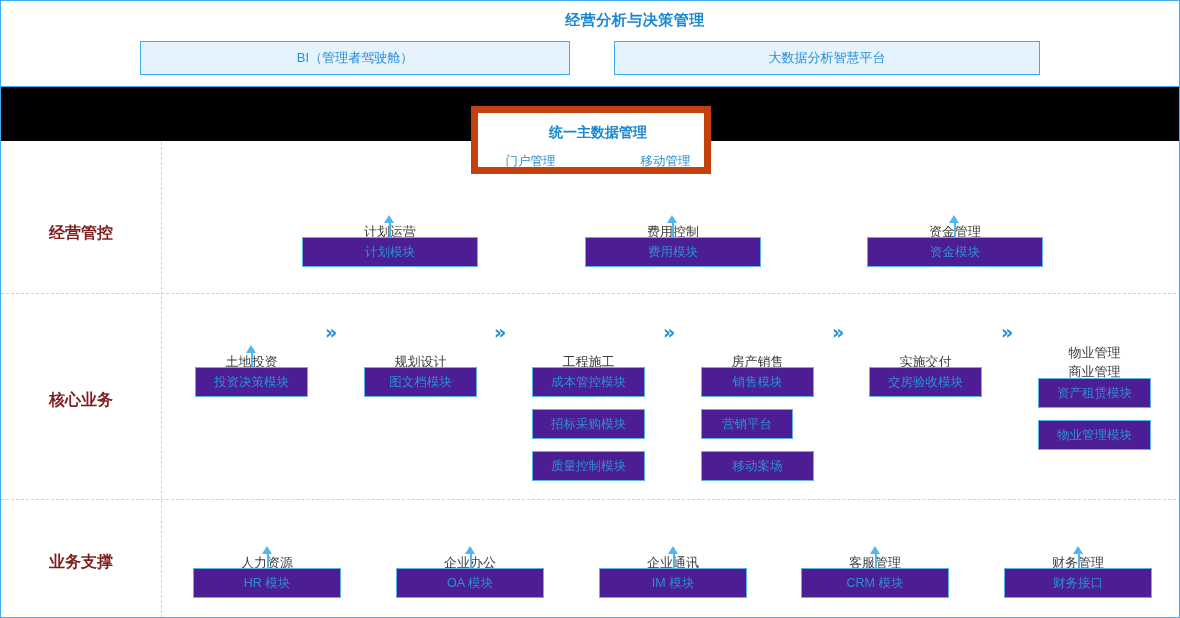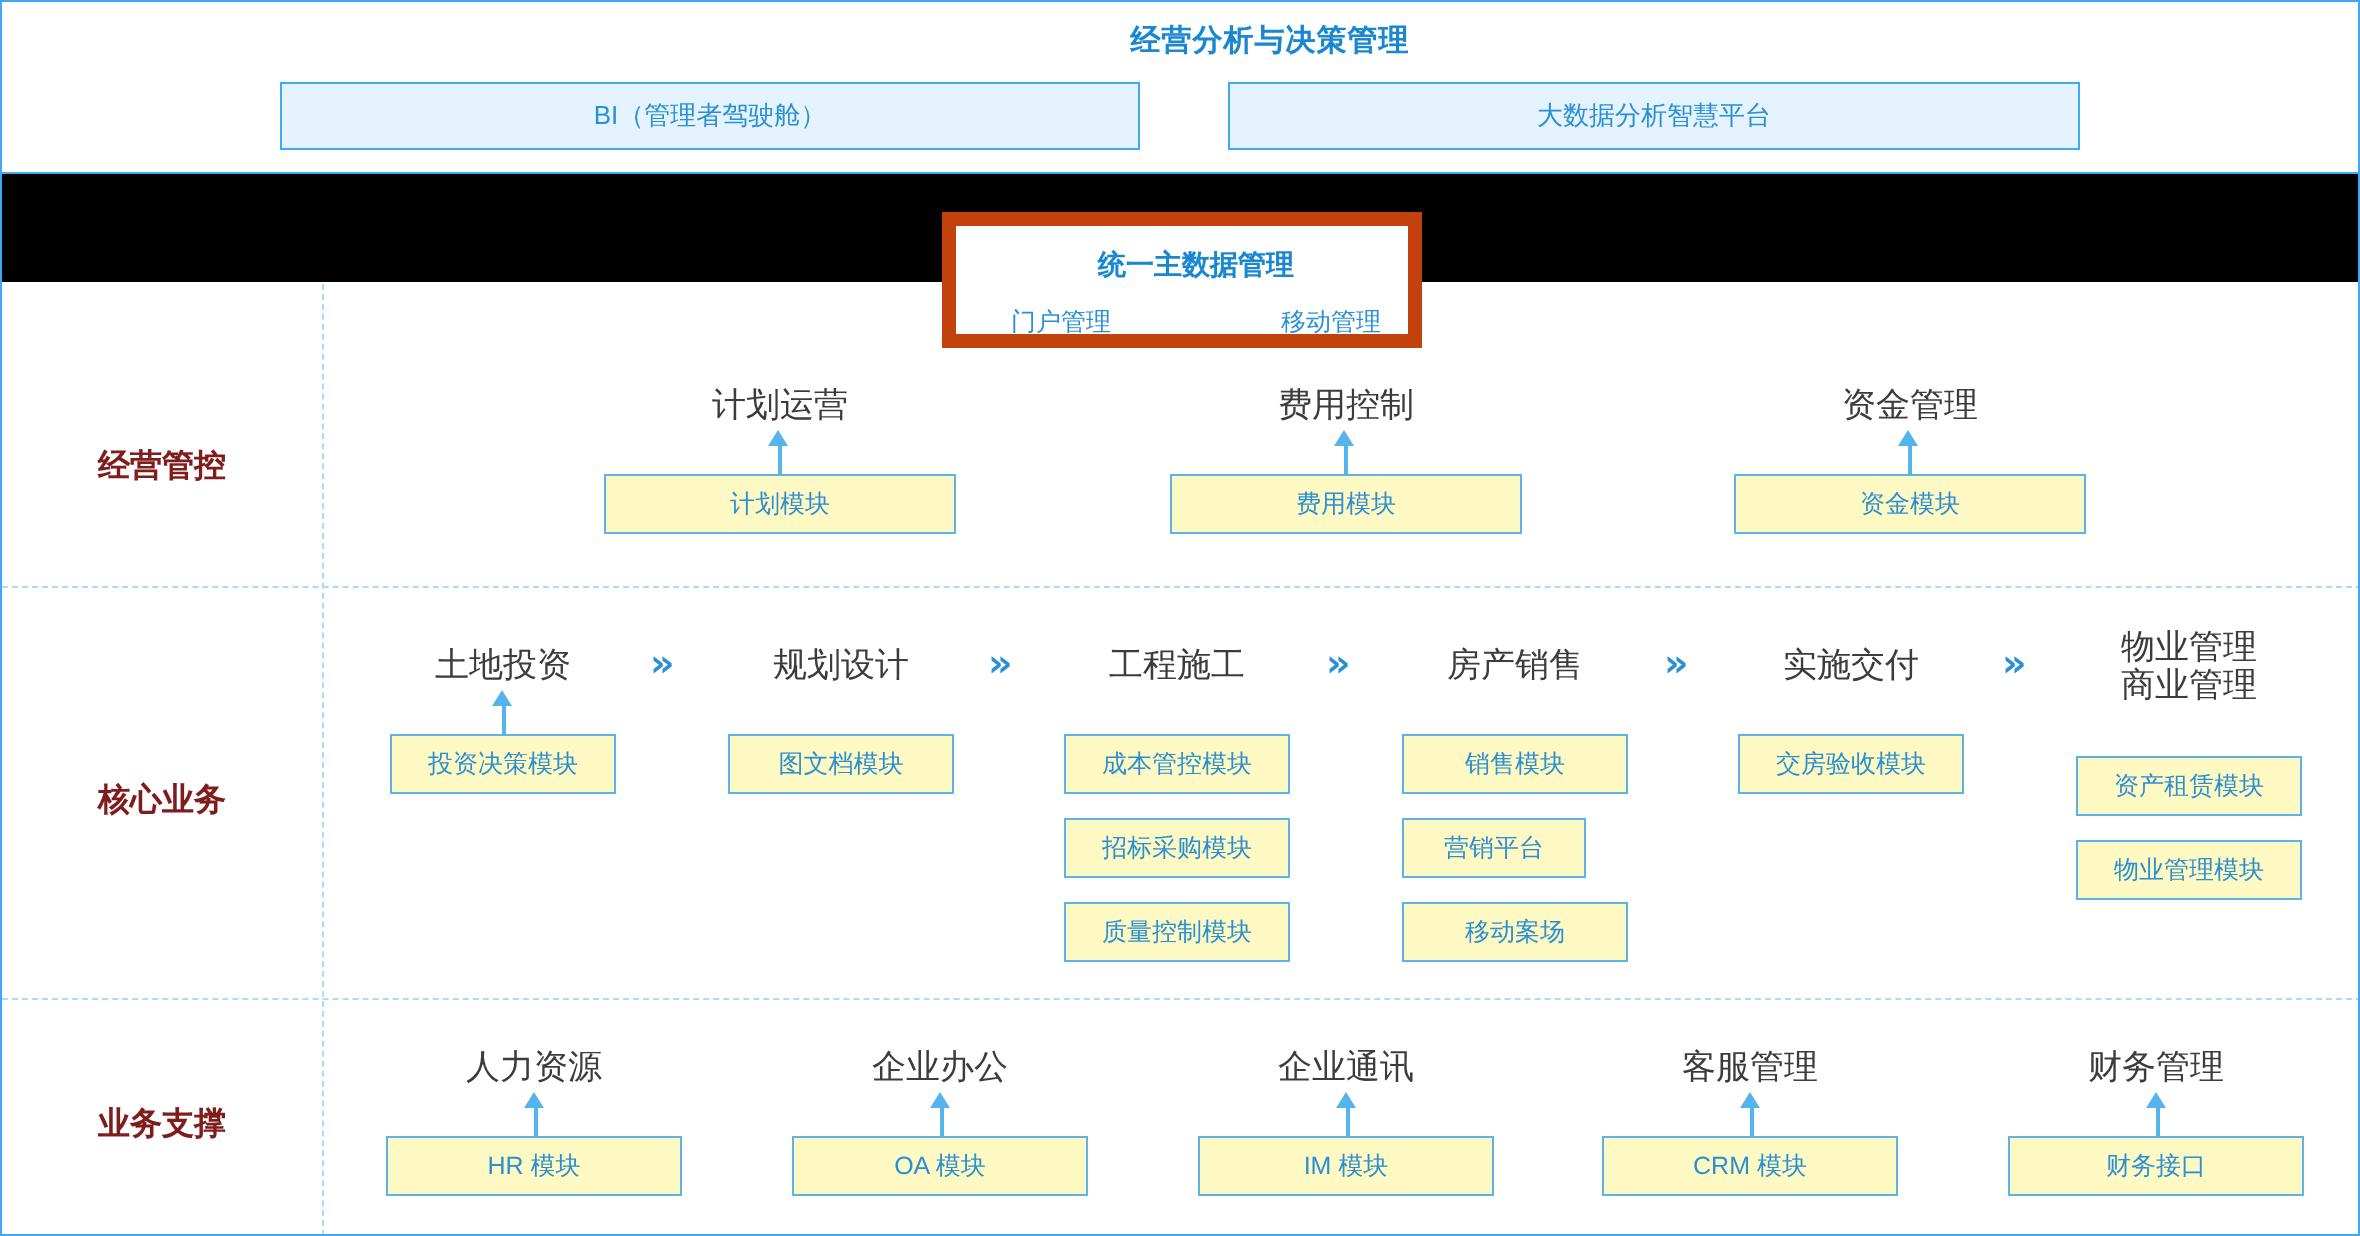--- a/index.html
+++ b/index.html
@@ -83,28 +83,29 @@
   }
   #v-dash {
     position: absolute; left: 160px; top: 141px; width: 0; height: 476px;
     border-left: 1px dashed #aadcf7;
   }
 
   
   .stage-label {
     position: absolute;
     text-align: center;
-    font-size: 17px; color: #3c3c3c;
+    font-size: 13px; color: #3c3c3c;
     line-height: 19px;
+    margin-top: 29px;
   }
 
   
   .mod {
     position: absolute; height: 30px;
-    background: #fef9c3;
+    background: #4c1d95;
     border: 1px solid #5cb3e8;
     display: flex; align-items: center; justify-content: center;
     font-size: 12.5px; color: #2b8fd4;
     box-sizing: border-box;
     white-space: nowrap;
   }
 
   
   .uparrow {
     position: absolute; width: 11px; height: 26px;

